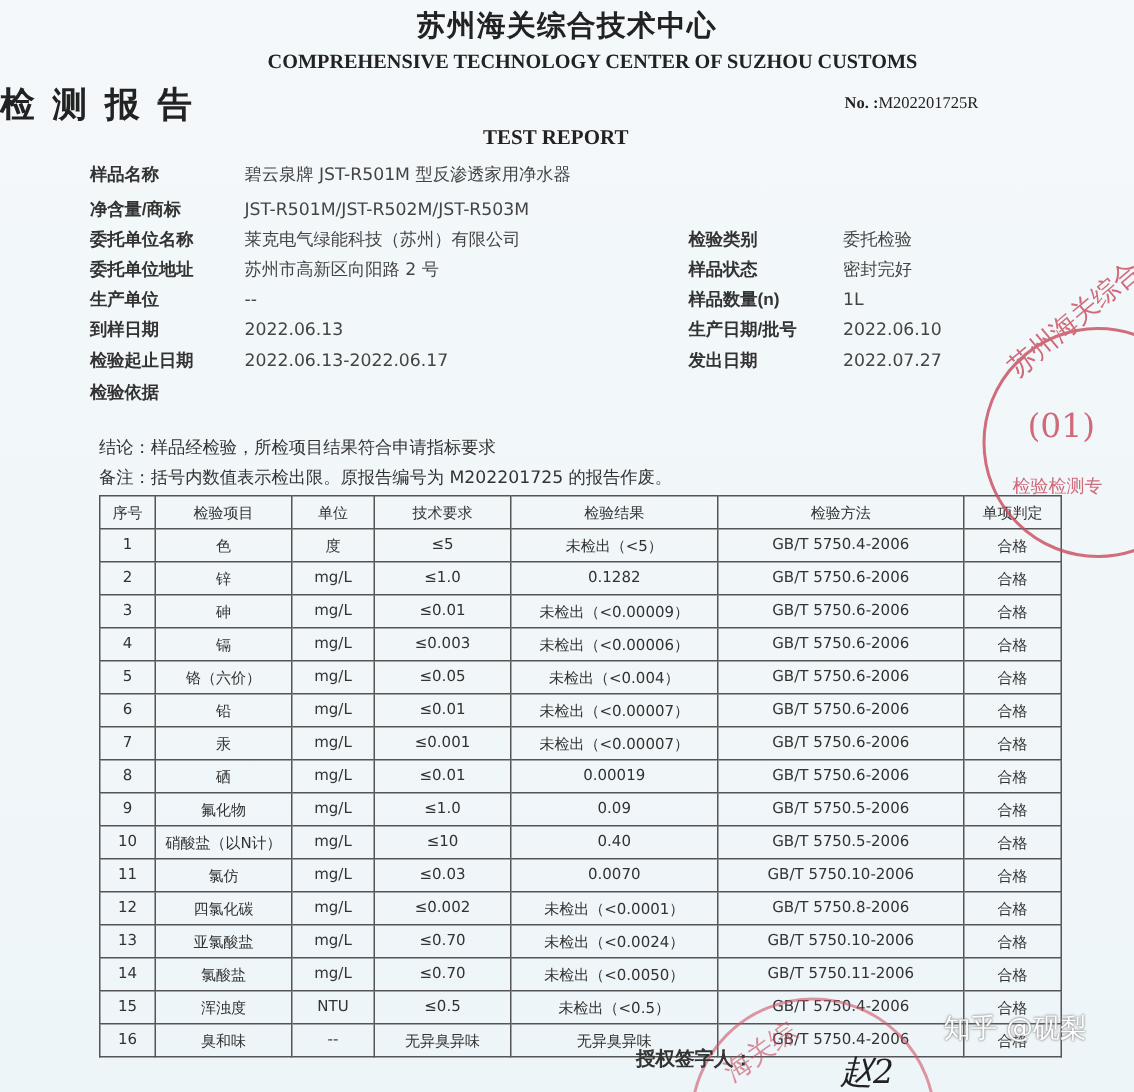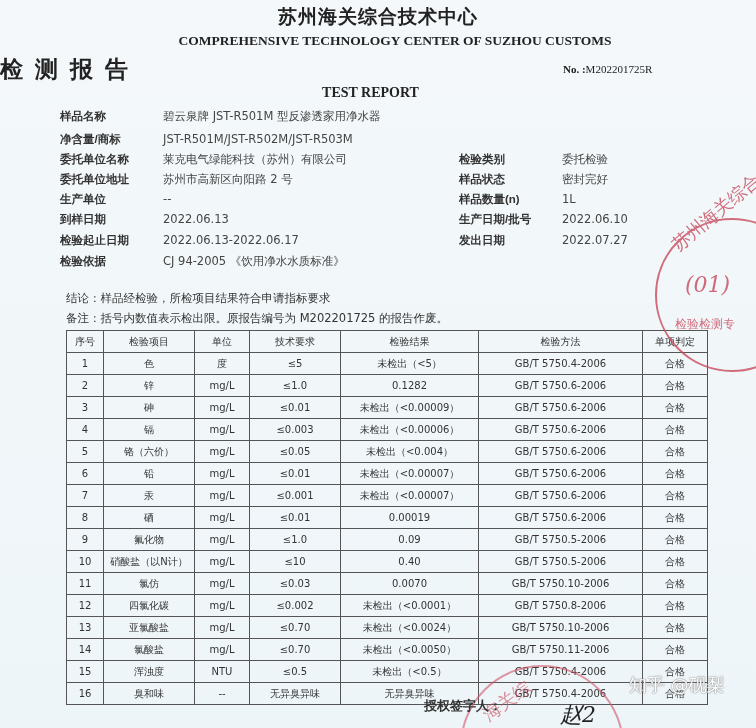--- a/index.html
+++ b/index.html
@@ -28,21 +28,21 @@
   table.results th, table.results td {
     border: 1px solid #555; height: 21px; padding: 0; text-align: center;
     overflow: hidden; white-space: nowrap; font-weight: normal;
   }
   table.results th { font-weight: normal; color: #333; }
   .stamp {
     position: absolute; left: 655px; top: 218px; width: 150px; height: 150px;
     border: 2px solid #c94a5c; border-radius: 50%; color: #c7485c; opacity: 0.8;
   }
   .stamp-arc { position: absolute; left: 10px; top: 18px; font-family: "DejaVu Serif", serif; font-size: 18px; color: #c7485c; transform: rotate(-40deg); transform-origin: 0 0; }
-  .stamp-code { position: absolute; left: 28px; top: 52px; font-family: "DejaVu Serif", serif; font-size: 22px; color: #c7485c; font-style: italic; }
+  .stamp-code { position: absolute; left: 28px; top: 52px; font-family: "DejaVu Serif", serif; font-size: 22px; color: #c7485c; }
   .stamp-sub { position: absolute; left: 18px; top: 96px; font-family: "DejaVu Sans", sans-serif; font-size: 12px; color: #c7485c; }
   .stamp2 {
     position: absolute; left: 460px; top: 665px; width: 160px; height: 160px;
     border: 2px solid #d0556a; border-radius: 50%; opacity: 0.6;
   }
   .stamp2-text { position: absolute; left: 18px; top: 22px; font-family: "DejaVu Serif", serif; font-size: 18px; color: #c7485c; transform: rotate(-35deg); }
   .signer-label { left: 424px; top: 697px; font-family: "DejaVu Sans", sans-serif; font-size: 13px; font-weight: bold; color: #333; }
   .signature { left: 560px; top: 700px; font-family: "DejaVu Serif", serif; font-size: 22px; font-style: italic; color: #222; }
   .watermark { left: 585px; top: 673px; font-family: "DejaVu Sans", sans-serif; font-size: 18px; color: #ffffff; text-shadow: 0 0 2px #8a8a8a, 0 0 1px #666; opacity: 0.95; margin-left: 44px; }
 </style>
@@ -65,21 +65,20 @@
   <div class="abs info-value" style="left:163px;top:152px">莱克电气绿能科技（苏州）有限公司</div>
   <div class="abs info-label" style="left:60px;top:172px">委托单位地址</div>
   <div class="abs info-value" style="left:163px;top:172px">苏州市高新区向阳路 2 号</div>
   <div class="abs info-label" style="left:60px;top:192px">生产单位</div>
   <div class="abs info-value" style="left:163px;top:192px">--</div>
   <div class="abs info-label" style="left:60px;top:212px">到样日期</div>
   <div class="abs info-value" style="left:163px;top:212px">2022.06.13</div>
   <div class="abs info-label" style="left:60px;top:233px">检验起止日期</div>
   <div class="abs info-value" style="left:163px;top:233px">2022.06.13-2022.06.17</div>
   <div class="abs info-label" style="left:60px;top:254px">检验依据</div>
-  <div class="abs info-value" style="left:163px;top:254px">CJ 94-2005 《饮用净水水质标准》</div>
 
   <div class="abs info-label" style="left:459px;top:152px">检验类别</div>
   <div class="abs info-value" style="left:562px;top:152px">委托检验</div>
   <div class="abs info-label" style="left:459px;top:172px">样品状态</div>
   <div class="abs info-value" style="left:562px;top:172px">密封完好</div>
   <div class="abs info-label" style="left:459px;top:192px">样品数量(n)</div>
   <div class="abs info-value" style="left:562px;top:192px">1L</div>
   <div class="abs info-label" style="left:459px;top:212px">生产日期/批号</div>
   <div class="abs info-value" style="left:562px;top:212px">2022.06.10</div>
   <div class="abs info-label" style="left:459px;top:233px">发出日期</div>

